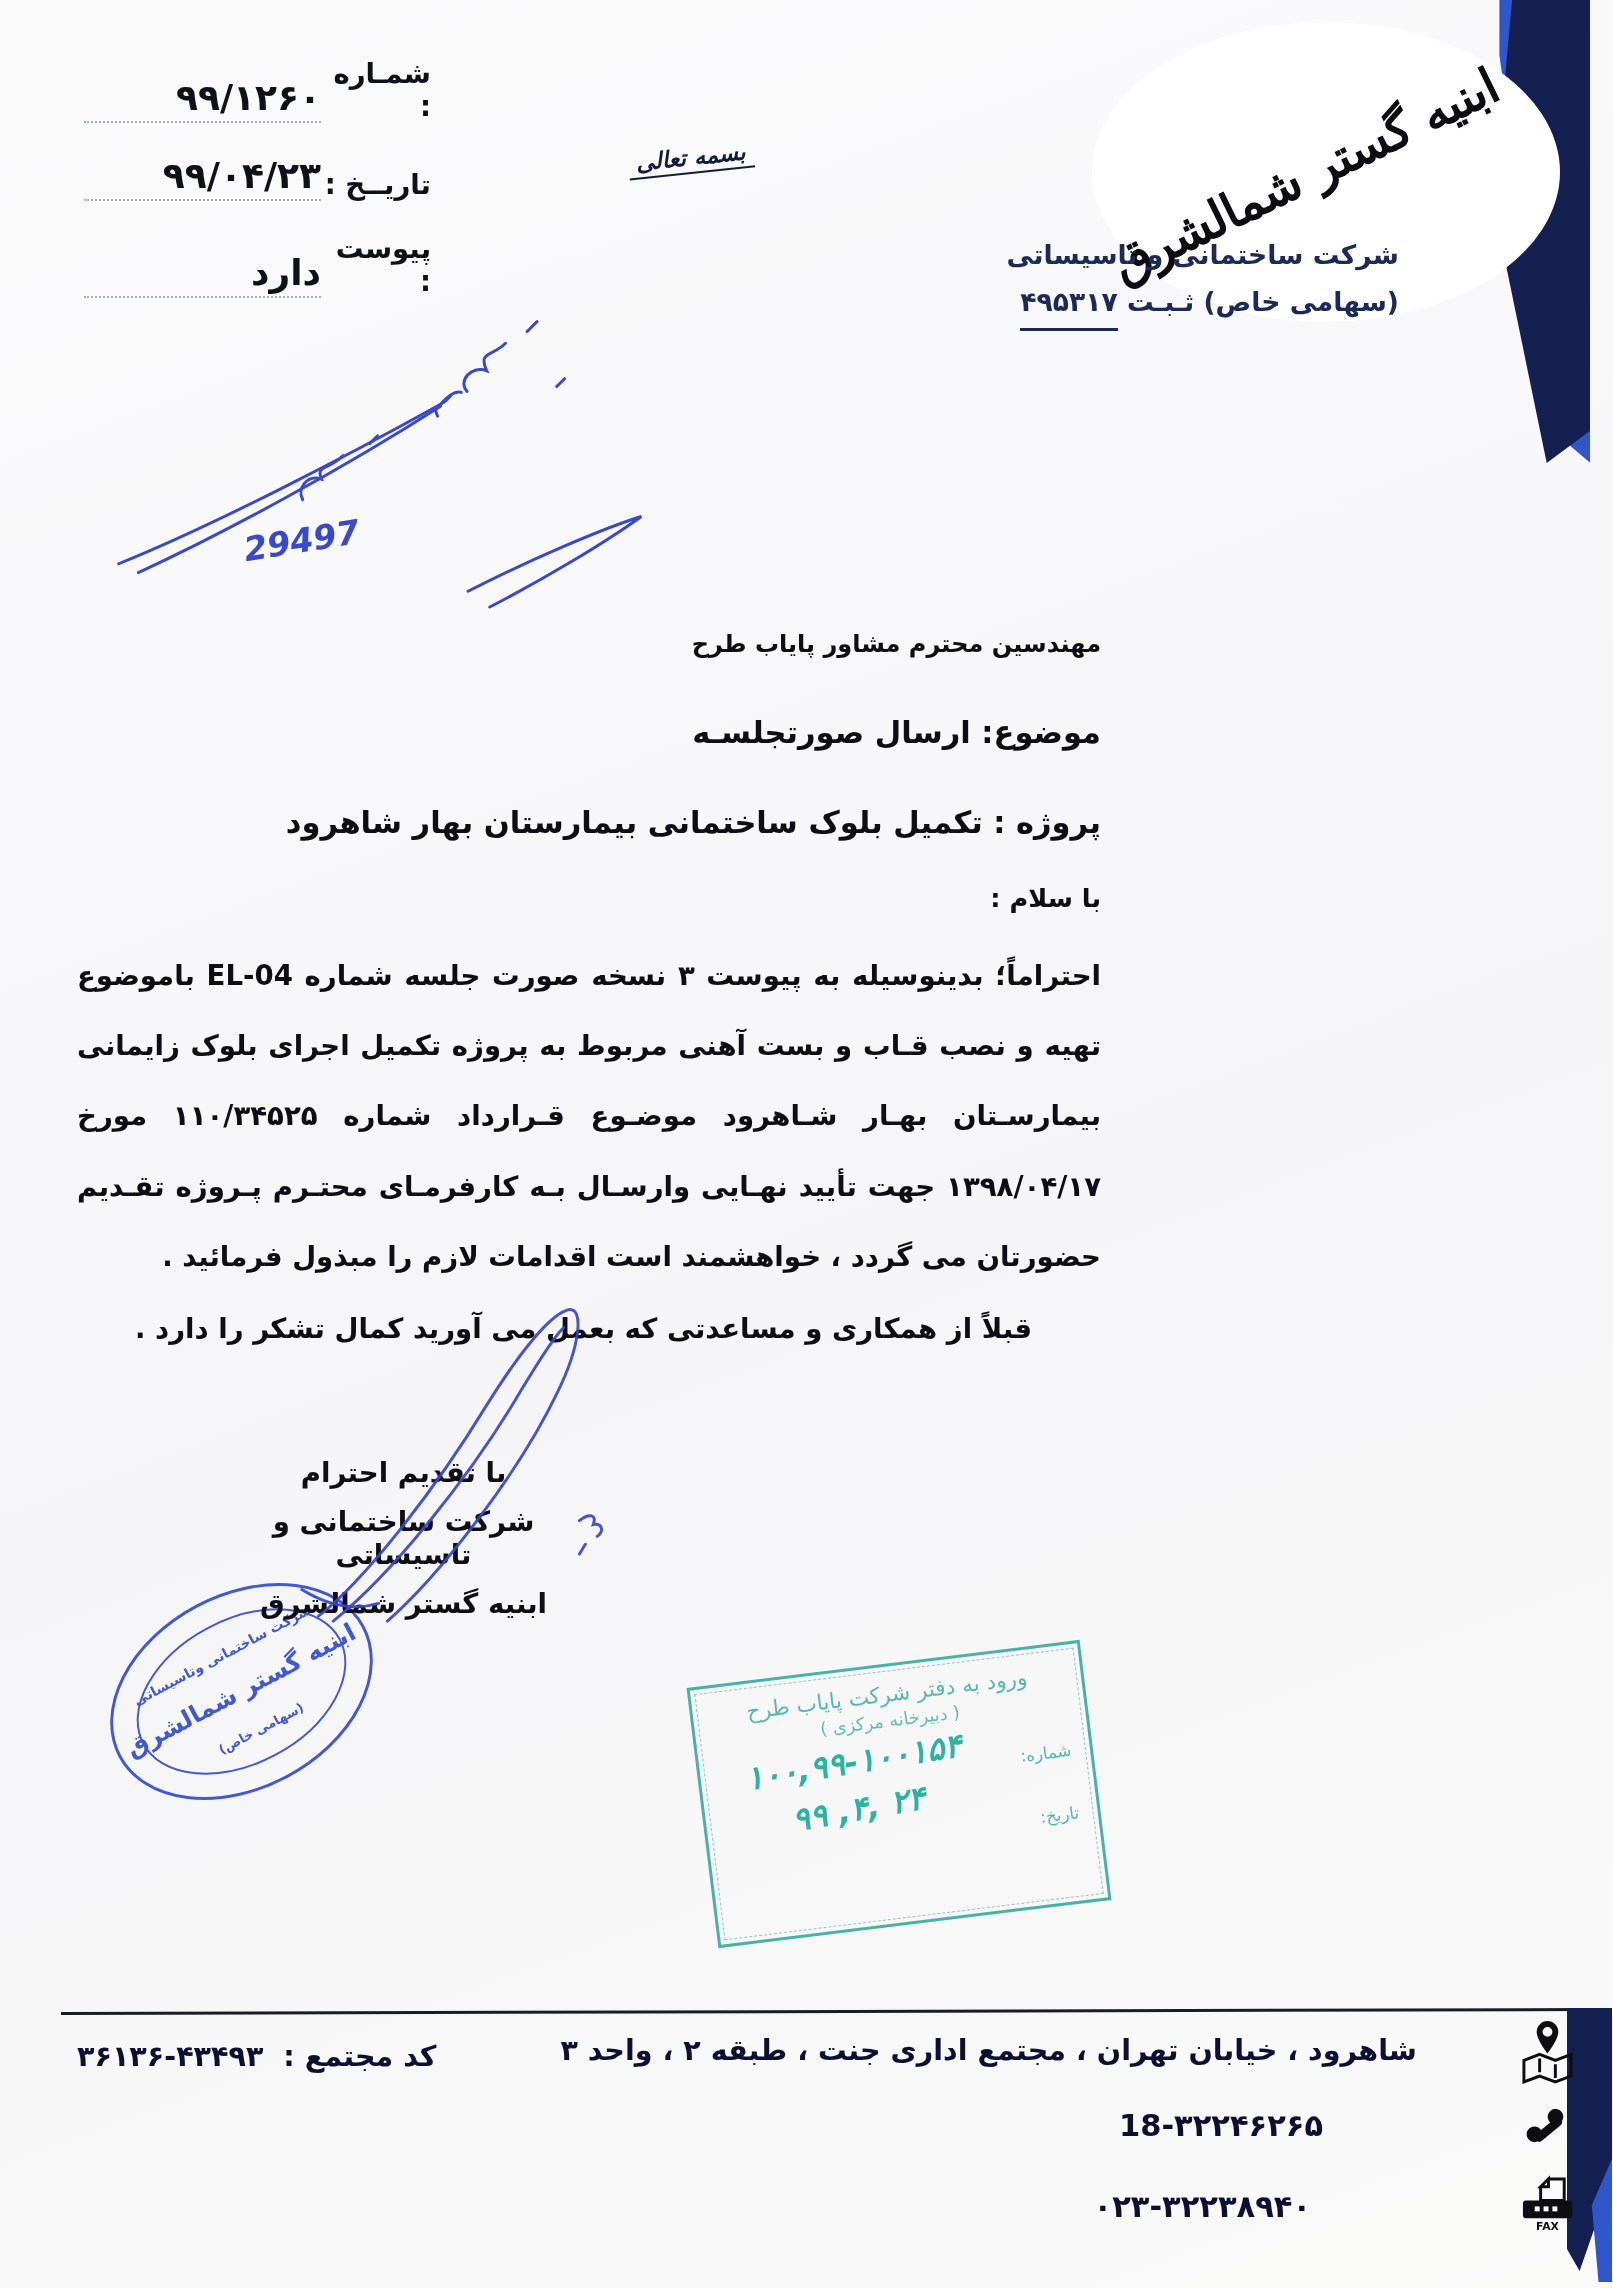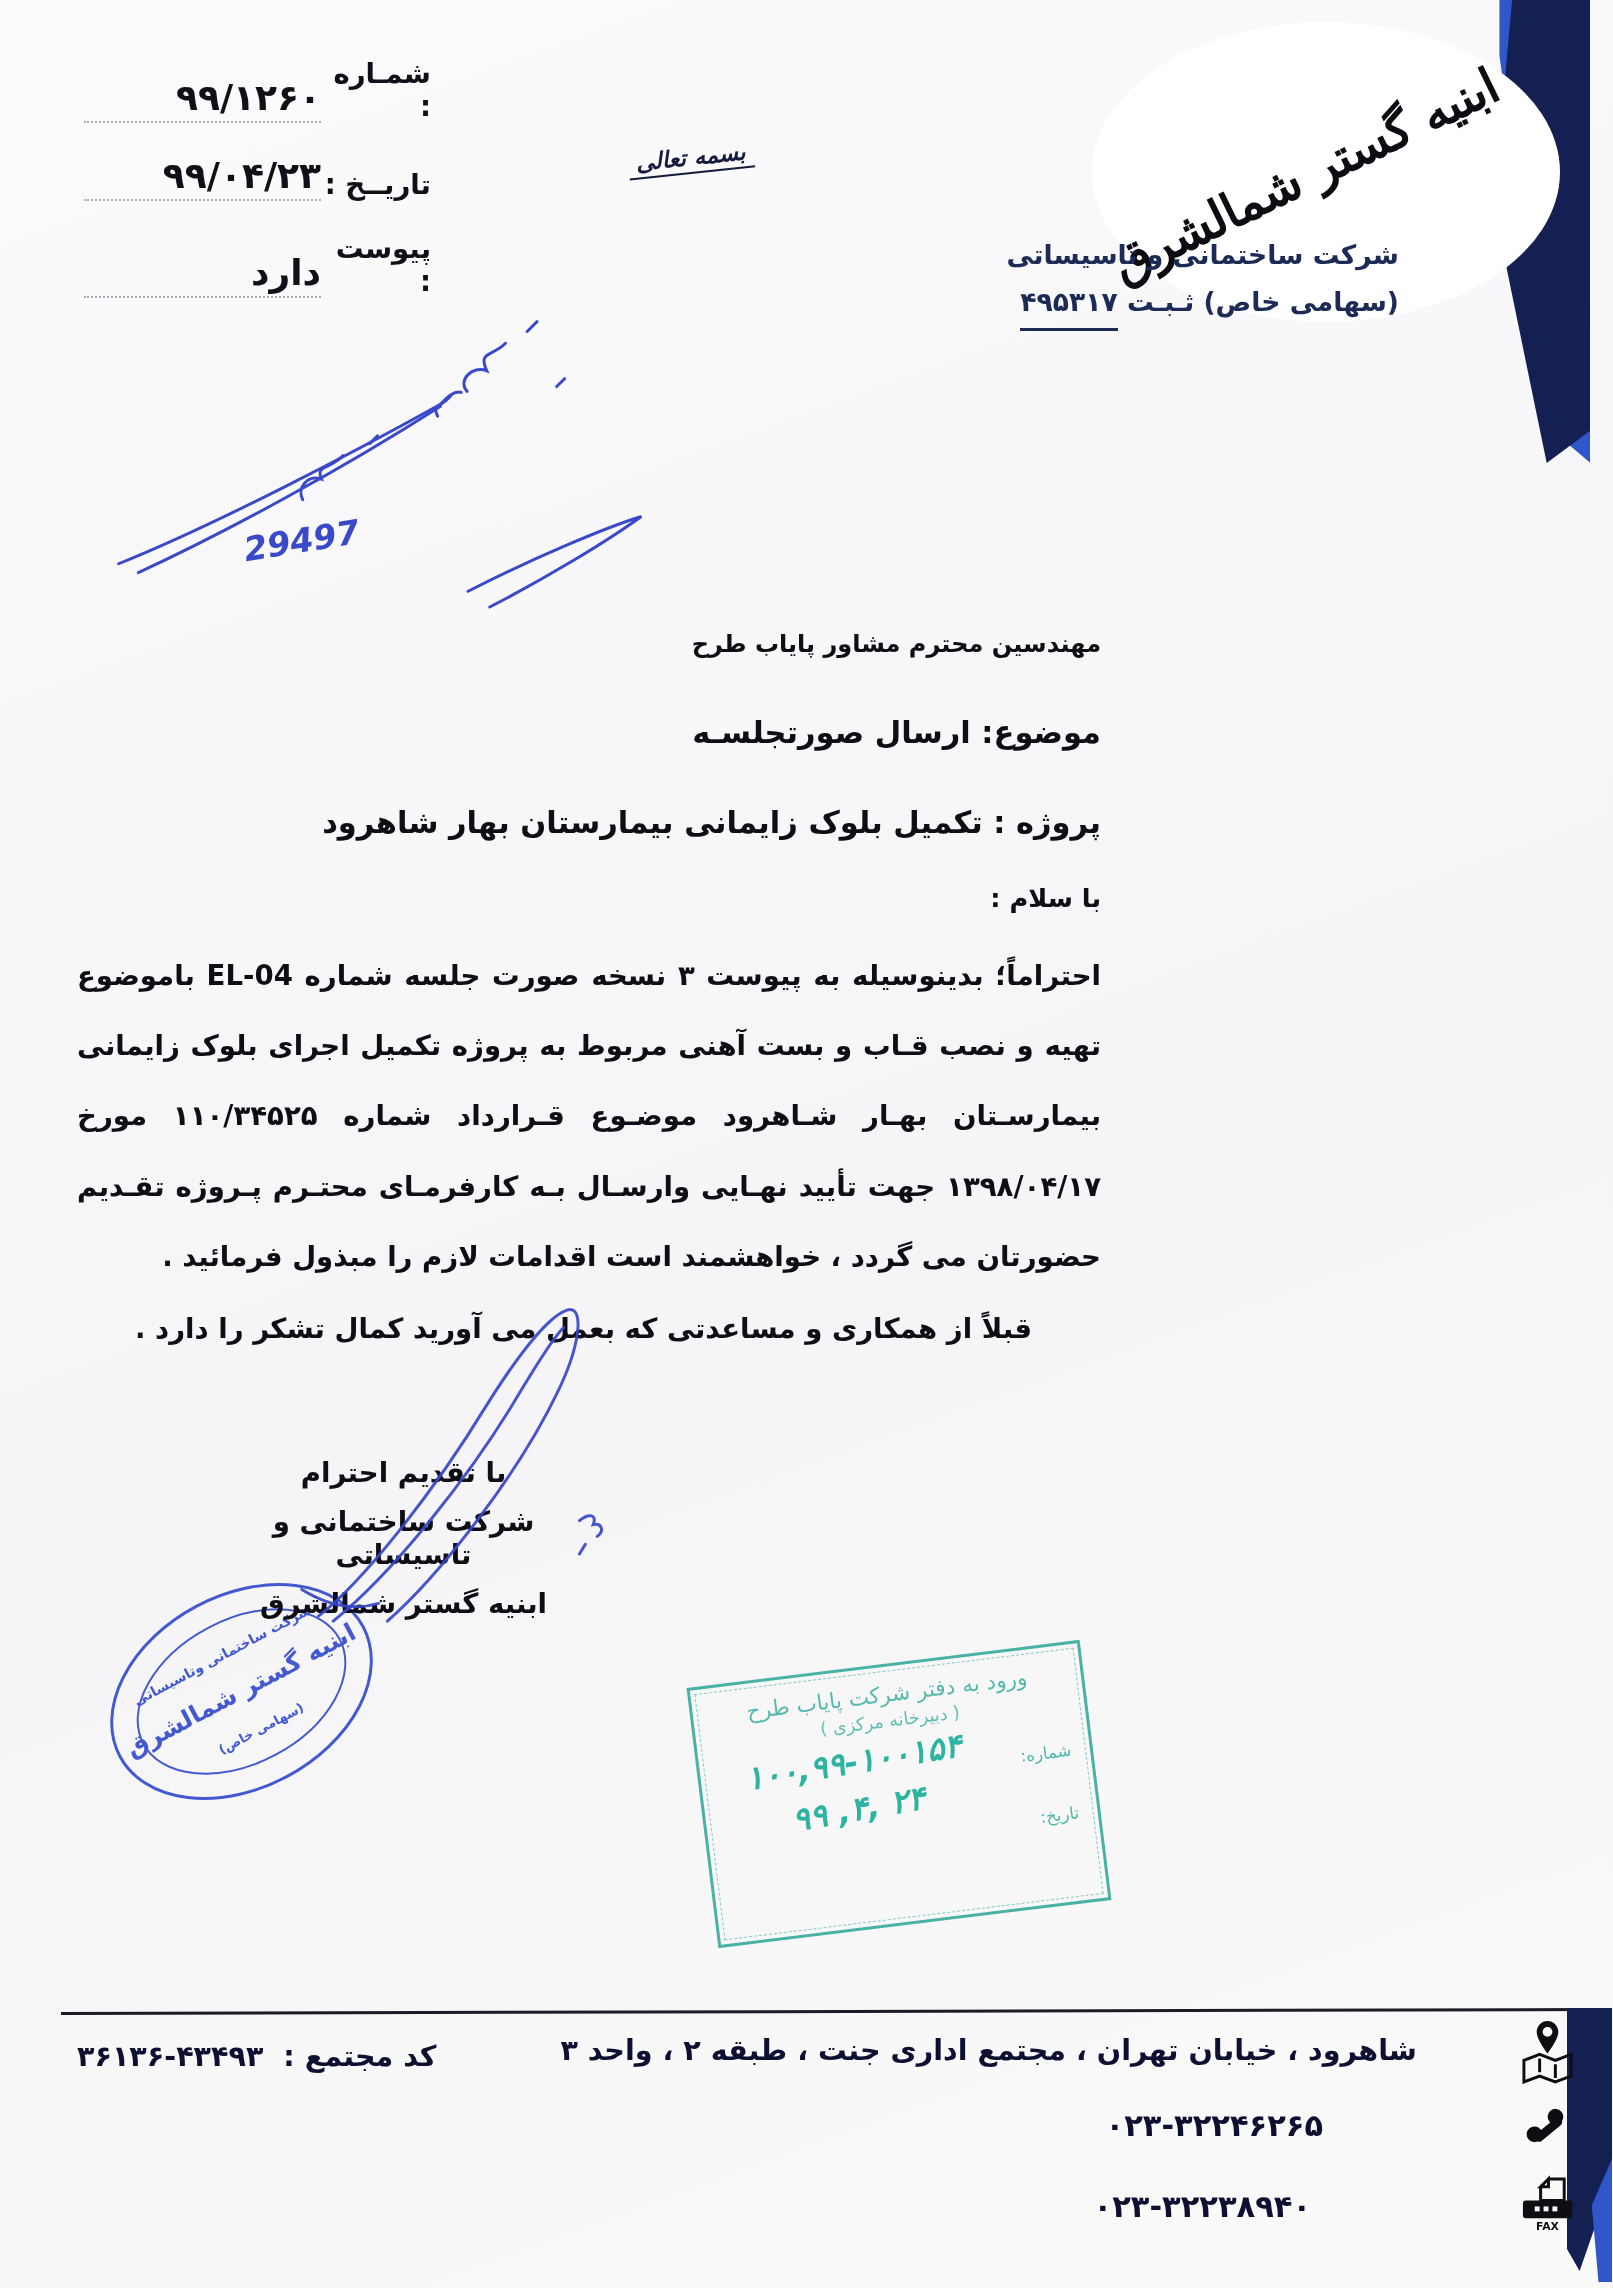--- a/index.html
+++ b/index.html
@@ -140,21 +140,21 @@
     <path d="M 253,162 C 239,177 225,171 231,186 C 216,181 206,196 212,207 M 280,150 L 288,142"></path>
     <path d="M 25,272 C 122,233 262,160 352,110 C 360,101 368,96 373,98"></path>
     <path d="M 352,112 C 252,176 132,241 45,281"></path>
     <path d="M 380,300 C 442,268 520,235 556,224 C 520,250 460,286 402,316"></path>
     <text x="152" y="262" font-size="34" transform="rotate(-9 200 250)">29497</text>
   </svg>
 
   <div class="letter">
     <div class="recipient">مهندسین محترم مشاور پایاب طرح</div>
     <div class="subject">موضوع: ارسال صورتجلسـه</div>
-    <div class="project">پروژه : تکمیل بلوک زایمانی بیمارستان بهار شاهرود</div>
+    <div class="project">پروژه : تکمیل بلوک ساختمانی بیمارستان بهار شاهرود</div>
     <div class="salutation">با سلام :</div>
     <p class="body-par">احتراماً؛ بدینوسیله به پیوست ۳ نسخه صورت جلسه شماره  EL-04  باموضوع تهیه و نصب قـاب و بست آهنی مربوط به پروژه تکمیل اجرای بلوک زایمانی  بیمارسـتان بهـار  شـاهرود موضـوع قـرارداد شماره ۱۱۰/۳۴۵۲۵ مورخ ۱۳۹۸/۰۴/۱۷ جهت تأیید نهـایی وارسـال بـه کارفرمـای محتـرم پـروژه تقـدیم حضورتان می گردد ، خواهشمند است اقدامات لازم را  مبذول فرمائید .</p>
     <p class="closing">قبلاً از همکاری و مساعدتی که بعمل می آورید کمال تشکر را دارد .</p>
   </div>
 
   <div class="signoff">
     <div>با تقدیم احترام</div>
     <div>شرکت ساختمانی و تاسیساتی</div>
     <div>ابنیه گستر شمالشرق</div>
   </div>
@@ -192,21 +192,21 @@
       </div>
     </div>
   </div>
 
   <div class="footer-rule"></div>
   <div class="footer-address">شاهرود ، خیابان تهران ، مجتمع اداری جنت ، طبقه ۲ ، واحد ۳</div>
   <div class="footer-postal">
     <span>کد مجتمع :</span>
     <bdo dir="ltr">۳۶۱۳۶-۴۳۴۹۳</bdo>
   </div>
-  <div class="footer-phone"><bdo dir="ltr">۰۲۳-۳۲۲۴۶۲۶۵</bdo></div>
+  <div class="footer-phone"><bdo dir="ltr">18-۳۲۲۴۶۲۶۵</bdo></div>
   <div class="footer-fax"><bdo dir="ltr">۰۲۳-۳۲۲۳۸۹۴۰</bdo></div>
 
   <div class="footer-icons">
     <svg width="55" height="65" viewBox="0 0 56 66">
       <g fill="#0d0d12">
         <path d="M28,2 a11,11 0 0 1 11,11 c0,8 -11,22 -11,22 c0,0 -11,-14 -11,-22 a11,11 0 0 1 11,-11 z M28,8 a5,5 0 1 0 0,10 a5,5 0 1 0 0,-10 z" fill-rule="evenodd"></path>
         <path d="M4,42 L20,36 L36,42 L52,36 L52,58 L36,64 L20,58 L4,64 Z M20,40 L20,54 M36,46 L36,60" stroke="#0d0d12" stroke-width="3" fill="none"></path>
       </g>
     </svg>
     <svg width="45" height="45" viewBox="0 0 46 46">

